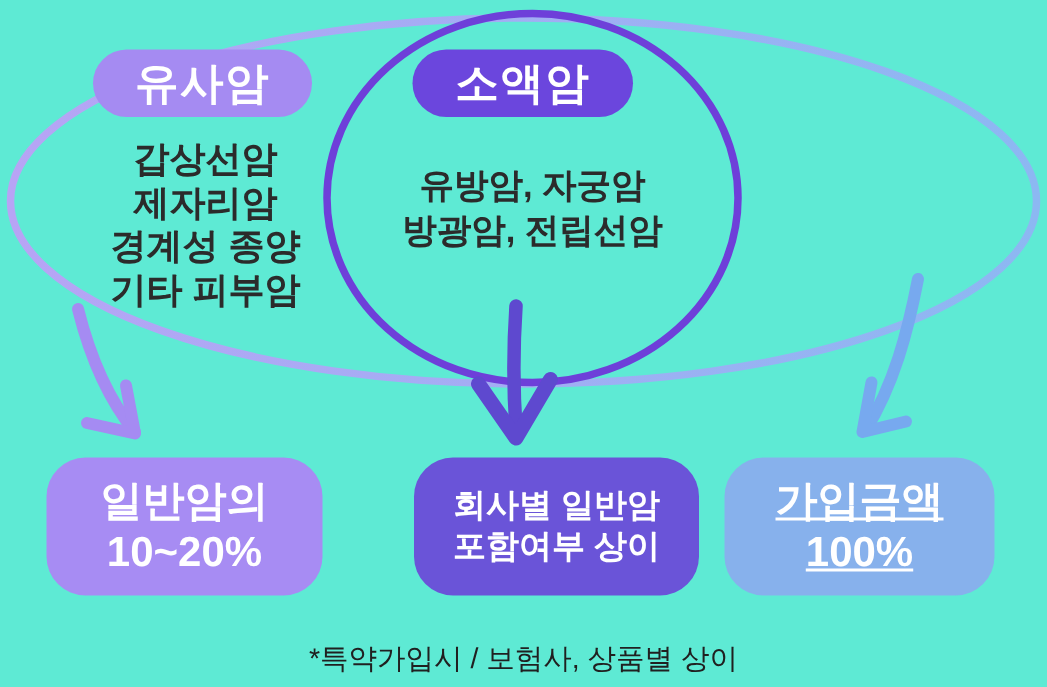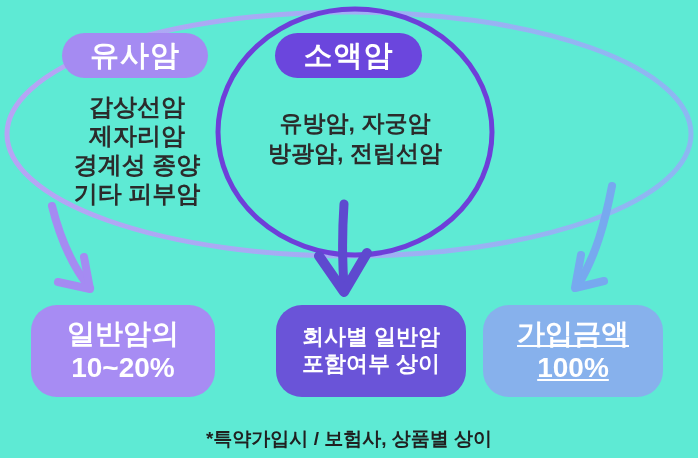--- a/index.html
+++ b/index.html
@@ -60,21 +60,21 @@
   .outcome-minor   { left: 250px; width: 190px; background: #6a54d8; font-size: 22px; margin-left: 26px; }
   .outcome-general { left: 483px; width: 180px; background: #87b1ec; text-decoration: underline; }
 
   .footnote {
     position: absolute;
     left: 0;
     right: 0;
     top: 426px;
     text-align: center;
     font-size: 19px;
-    font-weight: 700;
+    font-weight: 400;
     color: #202020;
   }
 </style>
 </head>
 <body>
 
 <div class="canvas">
 
   <svg class="venn-svg" viewBox="0 0 698 458">
     <defs>

